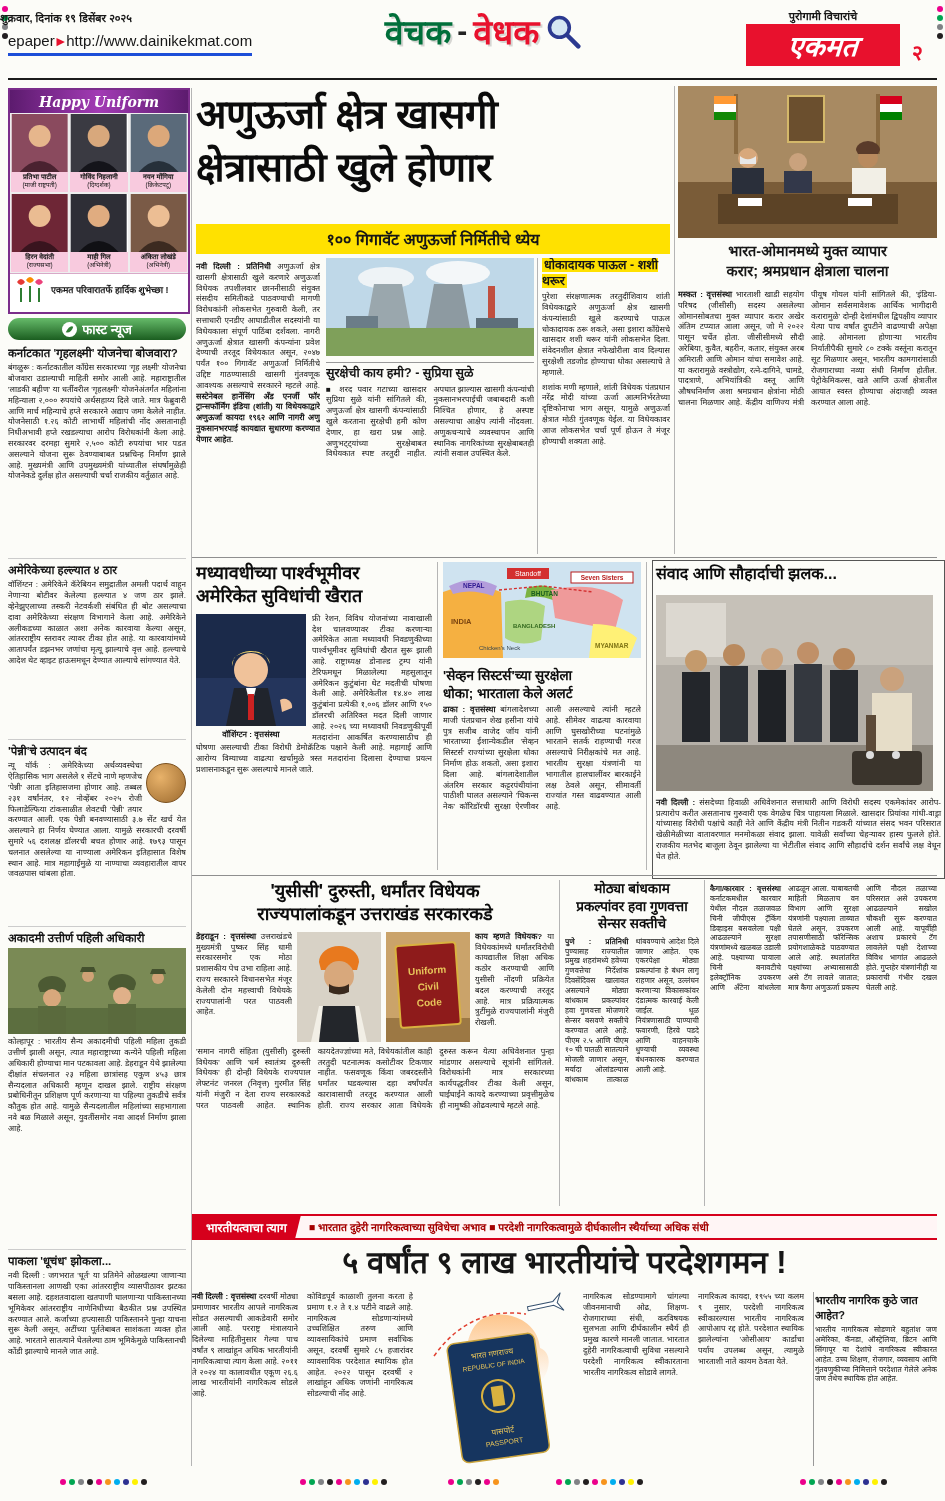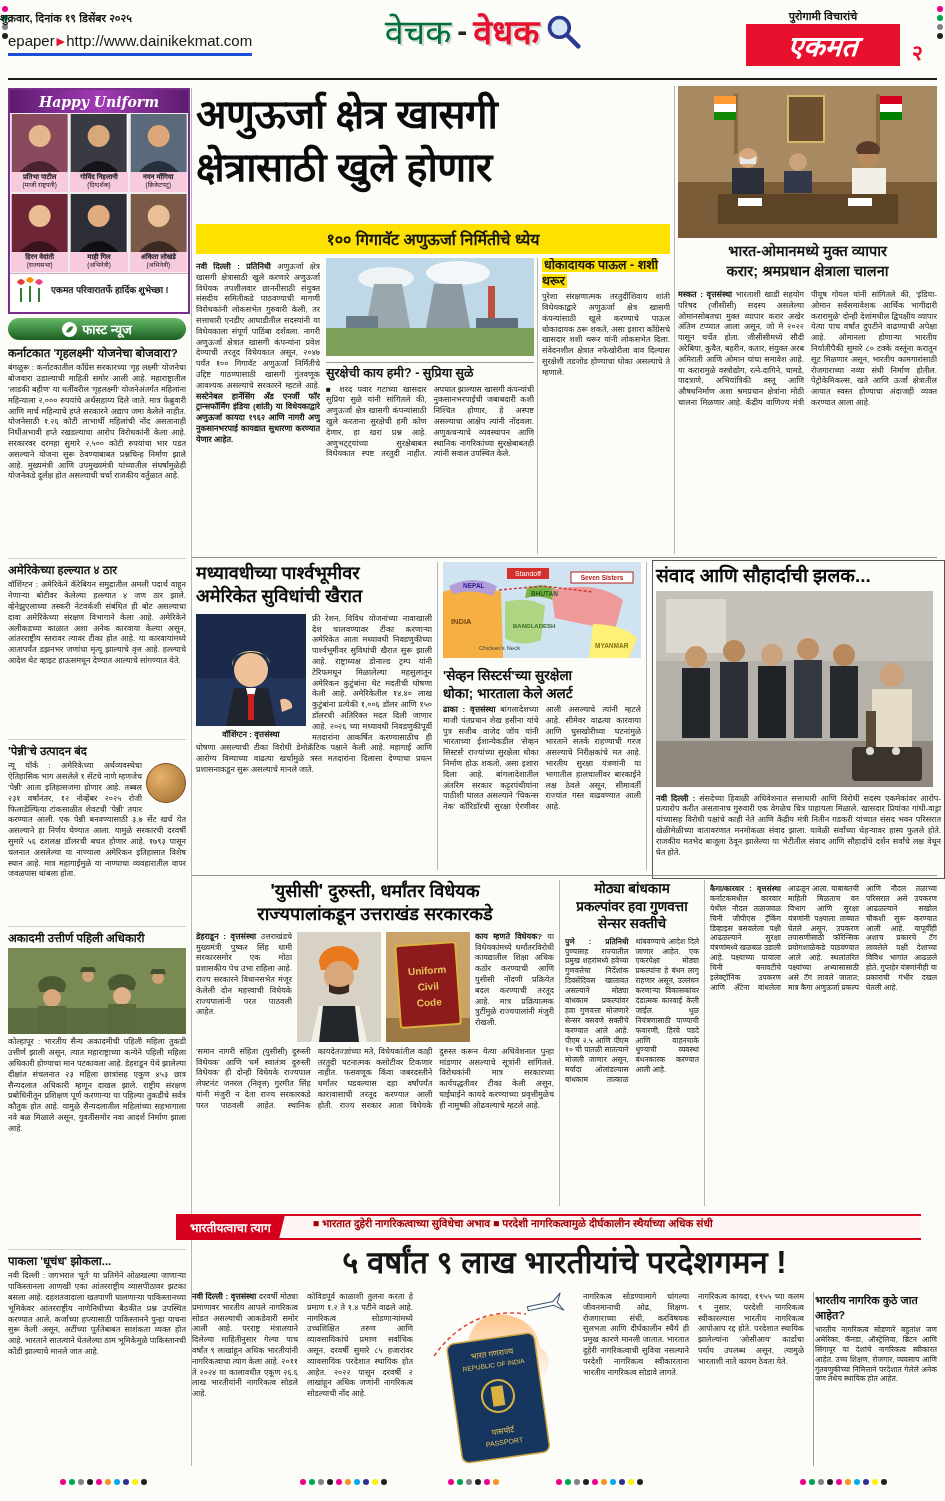--- a/index.html
+++ b/index.html
@@ -16,21 +16,21 @@
   .hrule{background:#8f8f8f;height:1px}
   .vrule{background:#b5b5b5;width:1px}
   .dots{display:flex;gap:3px}
   .dots.v{flex-direction:column}
   .dot{width:6px;height:6px;border-radius:50%;display:block}
   
   .hdr-date{left:0;top:10px;font-size:11px;font-weight:700}
   .hdr-epaper{left:8px;top:32px;font-size:15px;border-bottom:3px solid #1d4ed8;padding-bottom:3px}
   .red-arrow{color:#e8112d;font-weight:700;margin:0 2px}
   .logo{left:318px;top:8px;width:330px;display:flex;align-items:center;justify-content:center;gap:6px}
-  .logo-a{font-size:34px;font-weight:400;color:#006f3a;text-shadow:2px 2px 0 rgba(0,0,0,.15)}
+  .logo-a{font-size:34px;font-weight:700;color:#006f3a;text-shadow:2px 2px 0 rgba(0,0,0,.15)}
   .logo-sep{font-size:30px;font-weight:800;color:#222}
   .logo-b{font-size:34px;font-weight:800;color:#e8112d;text-shadow:2px 2px 0 rgba(0,0,0,.15)}
   .mag{width:36px;height:36px}
   .tagline{left:746px;top:8px;width:154px;text-align:center;font-size:11px;font-weight:700}
   .masthead{left:746px;top:24px;width:154px;height:42px;background:#e8112d;display:flex;align-items:center;justify-content:center}
   .masthead span{color:#fff;font-size:28px;font-weight:800;font-style:italic;transform:skewX(-4deg)}
   .pagenum{left:912px;top:38px;color:#e8112d;font-size:21px;font-weight:800}
   .hdr-rule{left:8px;top:78px;width:929px;height:2px;background:#1c1c1c}
   
   .bday{left:8px;top:88px;width:178px;height:222px;border:2px solid #7b2d8b;background:#fff}
@@ -47,21 +47,21 @@
   .fn-item{left:8px;width:178px}
   .fn-hl{font-size:11.5px;font-weight:800;line-height:1.25;margin-bottom:3px}
   .coin{float:right;width:38px;height:38px;border-radius:50%;background:radial-gradient(circle at 35% 35%,#e8b26a,#9c6a2e);border:1px solid #7a4f1d;margin:2px 0 2px 4px}
   
   .lead-hl{left:196px;top:88px;width:474px;font-size:40px;font-weight:800;line-height:1.32;color:#0b0b0b;letter-spacing:-.5px}
   .kicker{left:196px;top:224px;width:474px;height:30px;background:#ffe100;display:flex;align-items:center;justify-content:center;font-size:16px;font-weight:800}
   .box-title{font-size:12.5px;font-weight:800;line-height:1.25;margin-bottom:3px}
   .yhl{background:#ffe100;padding:0 2px}
   .oman-hl{left:678px;top:242px;width:259px;text-align:center;font-size:14.5px;font-weight:800;line-height:1.35}
   .sec-hl{font-weight:800;line-height:1.3;color:#0c0c0c}
-  .ribbon{left:176px;top:1214px;width:745px;height:22px;display:flex;align-items:flex-start;gap:28px;border-top:2px solid #d6001c;border-bottom:2px solid #d6001c;background:#fff5f5}
+  .ribbon{left:192px;top:1214px;width:745px;height:22px;display:flex;align-items:center;gap:8px;border-top:2px solid #d6001c;border-bottom:2px solid #d6001c;background:#fff5f5}
   .ribbon-tag{background:#d6001c;color:#fff;font-weight:800;font-size:12px;height:100%;display:flex;align-items:center;padding:0 14px;clip-path:polygon(0 0,100% 0,95% 100%,0 100%)}
   .ribbon-pts{color:#a50000;font-weight:700;font-size:10.5px}
   .mig-hl{left:192px;top:1240px;width:745px;text-align:center;font-size:31px;font-weight:800}
   .sidebox{border-left:1px solid #999;padding-left:1px}
   .sidebox-title{font-size:11px;font-weight:800;margin-bottom:3px}
 </style>
 </head>
 <body>
 
 <div class="page">
@@ -234,20 +234,21 @@
   <div class="abs clip" style="left:326px;top:362px;width:208px;height:192px;border-top:1px solid #999;padding-top:3px">
     <div class="box-title">सुरक्षेची काय हमी? - सुप्रिया सुळे</div>
     <div class="c2 fs8 just">■ शरद पवार गटाच्या खासदार सुप्रिया सुळे यांनी सांगितले की, अणुऊर्जा क्षेत्र खासगी कंपन्यांसाठी खुले करताना सुरक्षेची हमी कोण देणार, हा खरा प्रश्न आहे. अणुभट्ट्यांच्या सुरक्षेबाबत विधेयकात स्पष्ट तरतुदी नाहीत. अपघात झाल्यास खासगी कंपन्यांची नुकसानभरपाईची जबाबदारी कशी निश्चित होणार, हे अस्पष्ट असल्याचा आक्षेप त्यांनी नोंदवला. अणुकचऱ्याचे व्यवस्थापन आणि स्थानिक नागरिकांच्या सुरक्षेबाबतही त्यांनी सवाल उपस्थित केले.</div>
   </div>
 
   <div class="abs vrule" style="left:537px;top:258px;height:296px"></div>
 
   <div class="abs clip" style="left:542px;top:258px;width:128px;height:296px">
     <div class="box-title"><span class="yhl">धोकादायक पाऊल - शशी थरूर</span></div>
     <div class="fs8 just" style="margin-bottom:4px">पुरेशा संरक्षणात्मक तरतुदींशिवाय शांती विधेयकाद्वारे अणुऊर्जा क्षेत्र खासगी कंपन्यांसाठी खुले करण्याचे पाऊल धोकादायक ठरू शकते, असा इशारा काँग्रेसचे खासदार शशी थरूर यांनी लोकसभेत दिला. संवेदनशील क्षेत्रात नफेखोरीला वाव दिल्यास सुरक्षेशी तडजोड होण्याचा धोका असल्याचे ते म्हणाले.</div>
+    <div class="fs8 just">शशांक मणी म्हणाले, शांती विधेयक पंतप्रधान नरेंद्र मोदी यांच्या ऊर्जा आत्मनिर्भरतेच्या दृष्टिकोनाचा भाग असून, यामुळे अणुऊर्जा क्षेत्रात मोठी गुंतवणूक येईल. या विधेयकावर आज लोकसभेत चर्चा पूर्ण होऊन ते मंजूर होण्याची शक्यता आहे.</div>
   </div>
 
   <div class="abs vrule" style="left:674px;top:86px;height:468px"></div>
 
   <svg class="abs" style="left:678px;top:86px" width="259" height="152" viewBox="0 0 259 152">
     <rect width="259" height="152" fill="#a88a62"></rect>
       <rect y="96" width="259" height="56" fill="#7a5c38"></rect>
     <rect x="110" y="10" width="36" height="46" fill="#6b4f2e" stroke="#d4b86a" stroke-width="2"></rect>
     <g>
         <rect x="56" y="8" width="4" height="60" fill="#8a6a40"></rect>
@@ -330,21 +331,21 @@
 धोका; भारताला केले अलर्ट</div>
     <div class="c2 fs8 just">
       <span class="dl">ढाका : वृत्तसंस्था</span>
       <span>बांगलादेशच्या माजी पंतप्रधान शेख हसीना यांचे पुत्र सजीब वाजेद जॉय यांनी भारताच्या ईशान्येकडील 'सेव्हन सिस्टर्स' राज्यांच्या सुरक्षेला धोका निर्माण होऊ शकतो, असा इशारा दिला आहे. बांगलादेशातील अंतरिम सरकार कट्टरपंथीयांना पाठीशी घालत असल्याने 'चिकन्स नेक' कॉरिडॉरची सुरक्षा ऐरणीवर आली असल्याचे त्यांनी म्हटले आहे. सीमेवर वाढत्या कारवाया आणि घुसखोरीच्या घटनांमुळे भारताने सतर्क राहण्याची गरज असल्याचे निरीक्षकांचे मत आहे. भारतीय सुरक्षा यंत्रणांनी या भागातील हालचालींवर बारकाईने लक्ष ठेवले असून, सीमावर्ती राज्यांत गस्त वाढवण्यात आली आहे.</span>
     </div>
   </div>
 
   <div class="abs vrule" style="left:646px;top:562px;height:308px"></div>
 
   <div class="abs clip" style="left:652px;top:560px;width:285px;height:311px;border:1px solid #555;padding:3px">
-    <div class="sec-hl" style="font-size:19px;margin-bottom:2px">संवाद आणि सौहार्दाची झलक...</div>
+    <div class="sec-hl" style="font-size:16px;margin-bottom:10px">संवाद आणि सौहार्दाची झलक...</div>
     <svg width="277" height="196" viewBox="0 0 277 196">
       <rect width="277" height="196" fill="#b5b0a8"></rect>
         <rect width="277" height="70" fill="#c6c1b8"></rect>
         <rect x="10" y="8" width="60" height="54" fill="#dcd8d0"></rect>
       <rect y="150" width="277" height="46" fill="#8e887e"></rect>
       <g>
           <circle cx="40" cy="66" r="11" fill="#c49a6c"></circle>
           <rect x="26" y="77" width="28" height="70" fill="#23262b"></rect>
         </g>
       <g>

